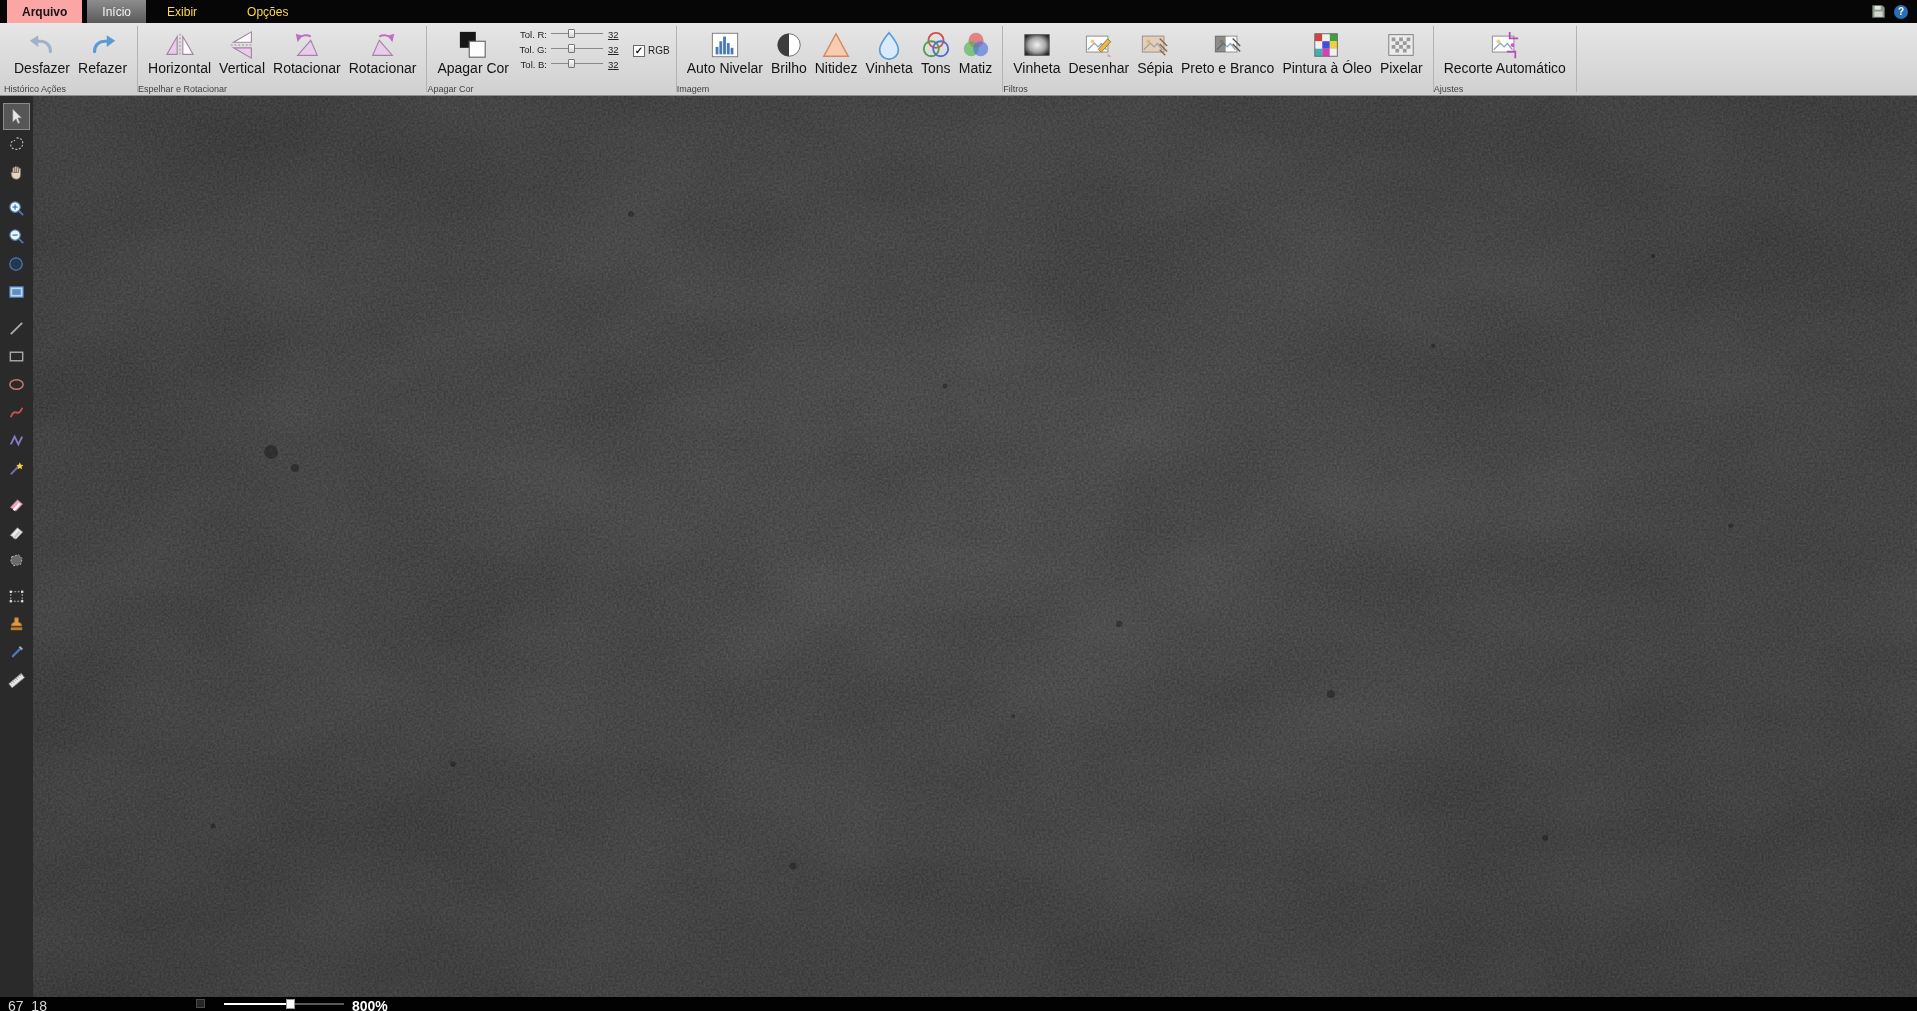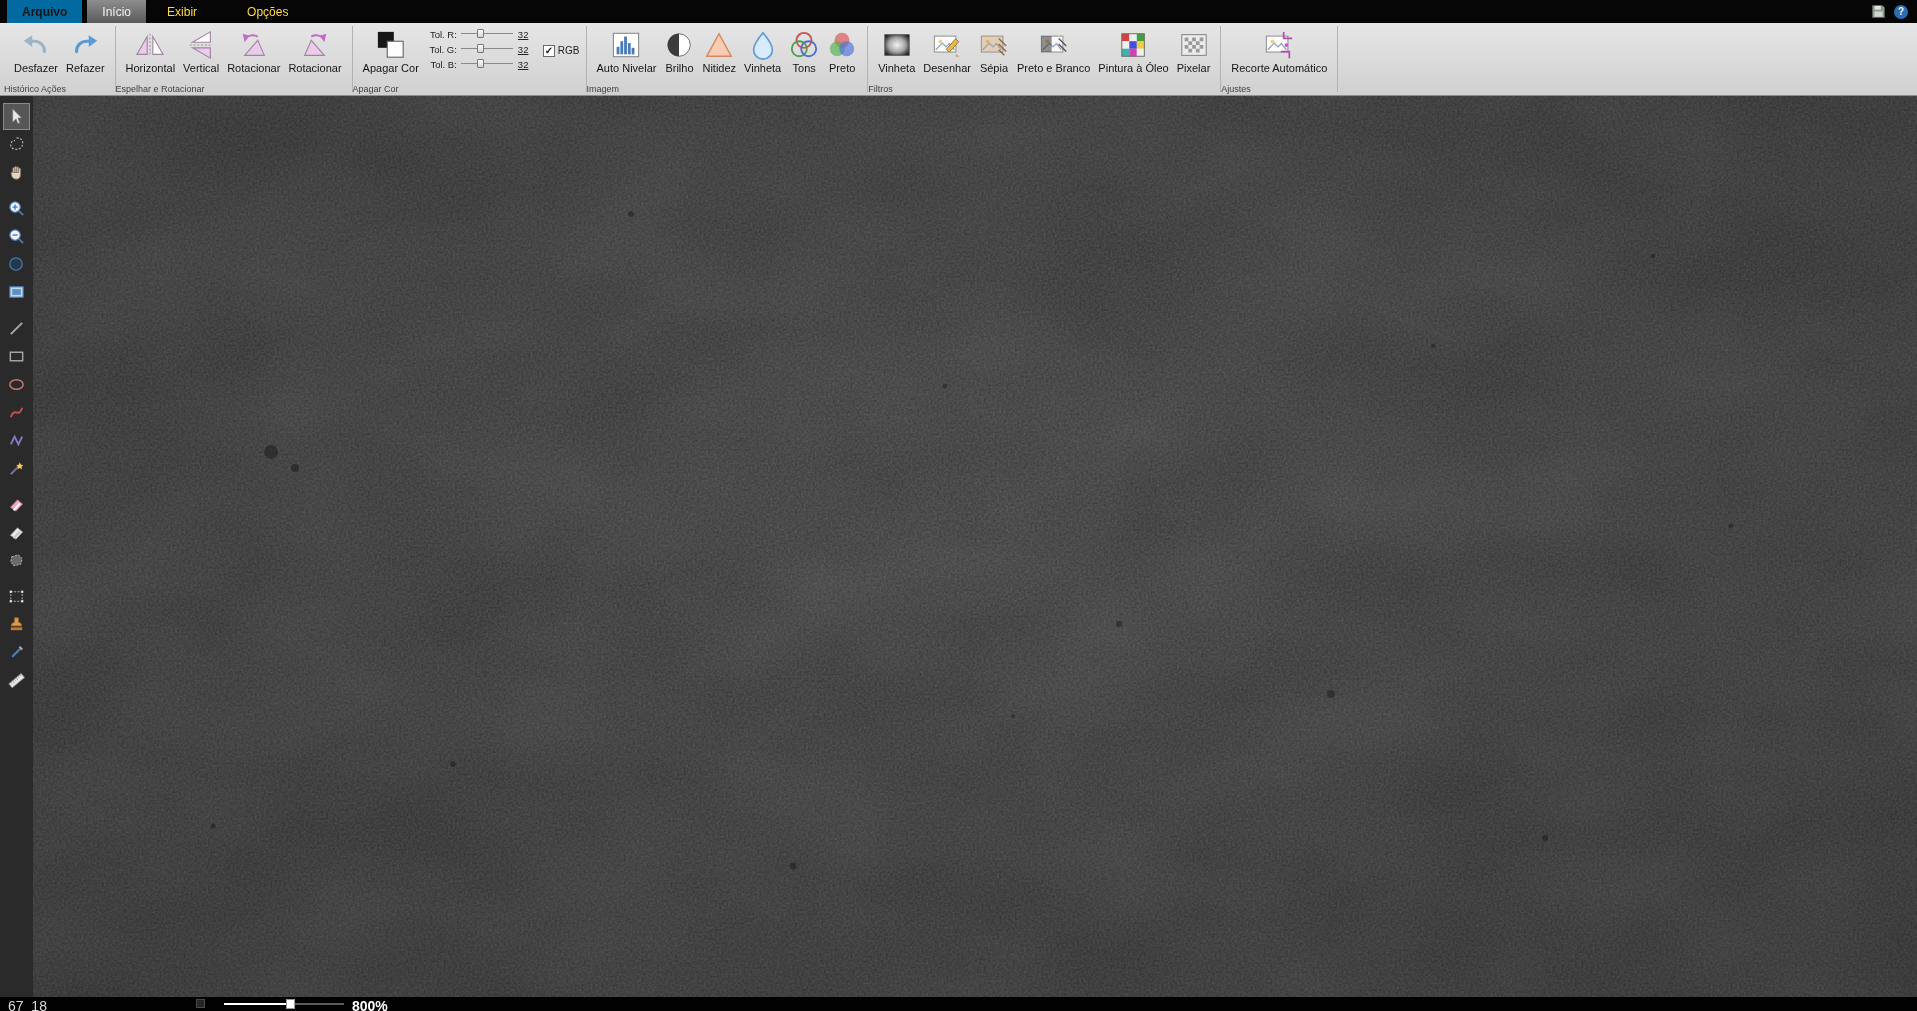--- a/index.html
+++ b/index.html
@@ -3,40 +3,40 @@
 <meta charset="utf-8">
 <style>
   * { box-sizing: border-box; margin: 0; padding: 0; }
   html,body { width: 1917px; height: 1011px; }
   body { background:#000; font-family:"Liberation Sans", sans-serif; overflow:hidden; }
   #app { display:flex; flex-direction:column; width:100%; height:100%; }
 
   
   .menubar { height:23px; background:#060606; display:flex; align-items:stretch; font-size:12px; flex:0 0 auto; }
   .tab { display:flex; align-items:center; padding:0 15px; cursor:default; white-space:nowrap; }
-  .tab-file { background:#0369a1; color:#141414; margin-left:7px; font-weight:bold; }
+  .tab-file { background:#fca5a5; color:#141414; margin-left:7px; font-weight:bold; }
   .tab-active { background:linear-gradient(#8d8d8d,#5a5a5a); color:#f2f2f2; margin-left:5px; }
   .tab-plain { color:#ffd84a; margin-left:6px; }
   .tab-plain.spaced { margin-left:20px; }
   .menubar-right { margin-left:auto; display:flex; align-items:center; gap:8px; padding-right:9px; }
   .mb-save svg { width:15px; height:15px; display:block; }
   .mb-help { width:14px; height:14px; border-radius:50%; background:#2a6fb5; color:#fff; font-size:10px; font-weight:bold;
              display:flex; align-items:center; justify-content:center; line-height:1; }
 
   
   .ribbon { height:73px; flex:0 0 auto; background:linear-gradient(#e6e6e6,#d0d0d0); border-bottom:1px solid #8f8f8f;
             display:flex; align-items:stretch; padding-left:4px; }
   .rgroup { position:relative; display:flex; align-items:flex-start; padding:2px 6px 13px 6px; }
   .rgroup-label { position:absolute; left:0; right:0; bottom:1px; font-size:9px; color:#3f3f3f; white-space:nowrap; }
   .rsep { width:1px; background:#b3b3b3; margin:3px 0; flex:0 0 auto; }
   .rbtn { display:flex; flex-direction:column; align-items:center; padding:2px 3px 1px; border:1px solid transparent;
           border-radius:2px; background:none; cursor:default; }
   .ricon { height:33px; display:flex; align-items:center; }
   .ricon svg { width:30px; height:30px; display:block; }
-  .rlabel { font-size:11px; color:#141414; white-space:nowrap; line-height:12px; margin-top:1px; }
+  .rlabel { font-size:14px; color:#141414; white-space:nowrap; line-height:12px; margin-top:1px; }
   .c-undo { color:#9fb3c8; }
   .c-redo { color:#5b9bd5; }
 
   
   .tol-panel { display:flex; align-items:center; padding-top:4px; margin-left:4px; }
   .tol-rows { display:flex; flex-direction:column; gap:2px; }
   .tol-row { display:flex; align-items:flex-start; height:13px; font-size:9.5px; color:#222; }
   .tol-label { width:30px; text-align:right; margin-right:4px; }
   .tol-slider { width:52px; height:10px; position:relative; display:inline-block; }
   .tol-slider .track { position:absolute; left:0; right:0; top:4px; height:1px; background:#8a8a8a; }
@@ -445,21 +445,21 @@
             </svg>
           </span>
         <span class="rlabel">Tons</span>
       </div>
       <div class="rbtn">
         <span class="ricon">
             <svg viewBox="0 0 32 32">
               <use href="#i-vennf"></use>
             </svg>
           </span>
-        <span class="rlabel">Preto</span>
+        <span class="rlabel">Matiz</span>
       </div>
       <div class="rgroup-label">Imagem</div>
     </div>
     <div class="rsep"></div>
 
     <div class="rgroup">
       <div class="rbtn">
         <span class="ricon">
             <svg viewBox="0 0 32 32">
               <use href="#i-vign"></use>

